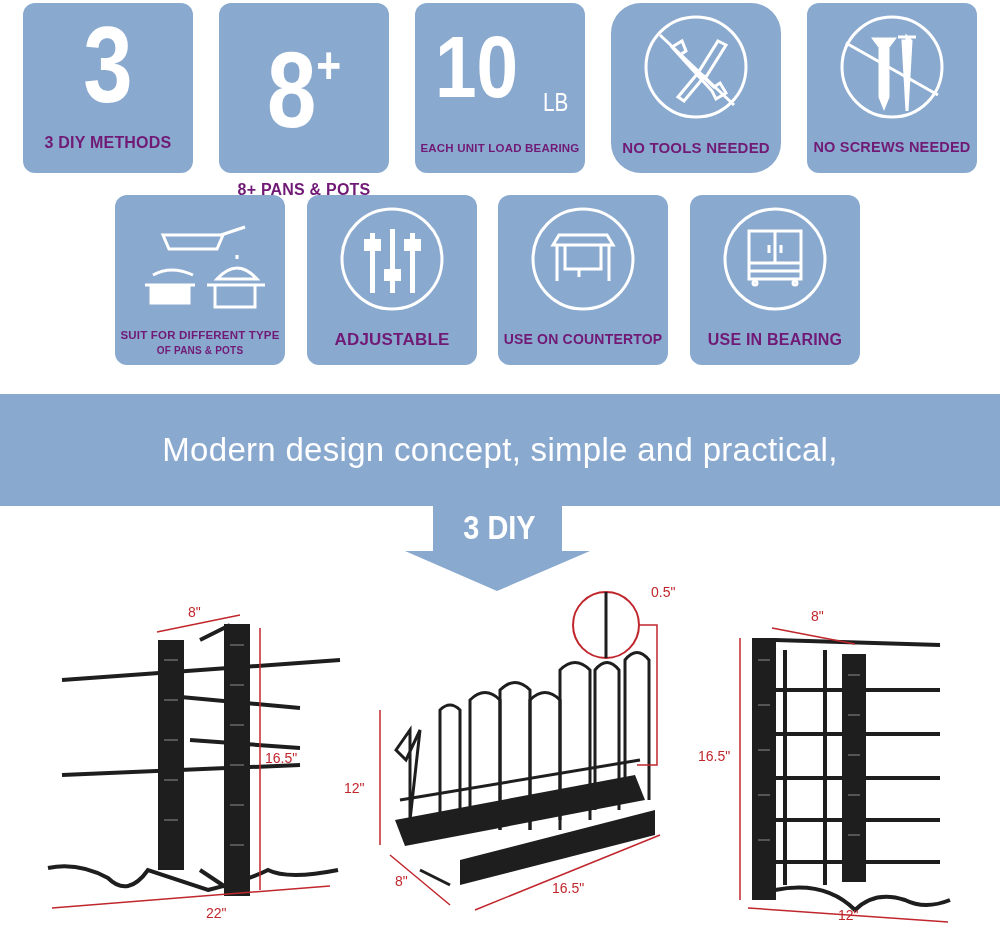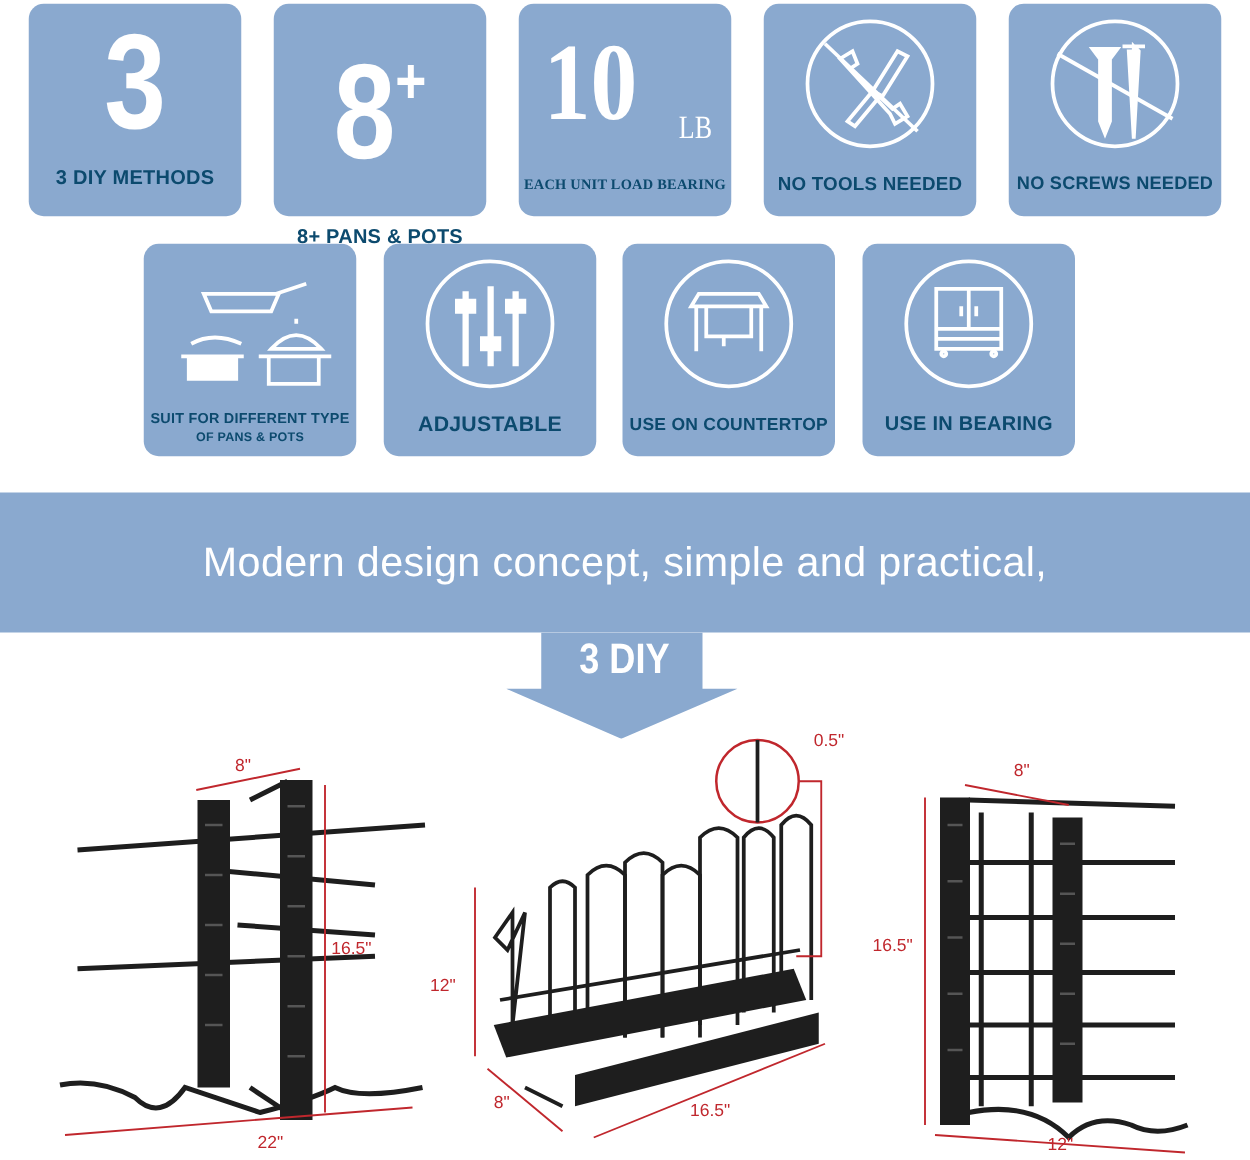--- a/index.html
+++ b/index.html
@@ -4,21 +4,21 @@
 <style>
   * { box-sizing: border-box; margin: 0; padding: 0; }
   html, body { width: 1000px; height: 928px; background: #ffffff; overflow: hidden; }
   body { position: relative; font-family: "Liberation Sans", "DejaVu Sans", sans-serif; color: #fff; }
   .tile {
     position: absolute; width: 170px; height: 170px; background: #8aa9cf;
     border-radius: 12px; display: flex; flex-direction: column; align-items: center;
   }
   .tile .label {
     position: absolute; left: 0; right: 0; text-align: center; font-weight: bold;
-    color: #0c4a6e; letter-spacing: 0.2px; line-height: 15px;
+    color: #701a75; letter-spacing: 0.2px; line-height: 15px;
   }
   .big {
     position: absolute; left: 0; right: 0; text-align: center; font-weight: bold;
     font-family: "Liberation Sans", sans-serif; color: #fff; transform: scaleX(0.82);
   }
   .icon-wrap { position: absolute; left: 0; right: 0; top: 10px; display: flex; justify-content: center; }
   .banner {
     position: absolute; left: 0; top: 394px; width: 1000px; height: 112px; background: #8aa9cf;
     display: flex; flex-direction: row; align-items: center; justify-content: center;
   }
@@ -39,29 +39,29 @@
   <div class="label" style="top:132px;font-size:16px;">3 DIY METHODS</div>
 </div>
 
 <div class="tile" style="left:219px;top:3px;">
   <div class="big" style="top:2px;font-size:108px;line-height:120px;">
     <span>8</span><sup style="font-size:52px;vertical-align:44px;">+</sup>
   </div>
   <div class="label" style="top:132px;font-size:16px;margin-top:47px;">8+ PANS &amp; POTS</div>
 </div>
 
-<div class="tile" style="left:415px;top:3px;font-family:Liberation Serif, serif;">
+<div class="tile" style="left:415px;top:3px;">
   <div style="position:absolute;left:20px;top:14px;font-weight:bold;font-size:88px;line-height:100px;transform:scaleX(0.85);transform-origin:left;">
     <span>10</span>
   </div>
   <div style="position:absolute;left:128px;top:84px;font-size:26px;transform:scaleX(0.8);transform-origin:left;">LB</div>
   <div class="label" style="top:138px;font-size:11.5px;">EACH UNIT LOAD BEARING</div>
 </div>
 
-<div class="tile" style="left:611px;top:3px;">
+<div class="tile" style="left:611px;top:3px;border-radius:30px;">
   <div class="icon-wrap">
     <svg width="108" height="108" viewBox="0 0 108 108" fill="none" stroke="#fff" stroke-width="3">
       <circle cx="54" cy="54" r="50"></circle>
       <line x1="18" y1="22" x2="92" y2="92"></line>
       <path d="M30 34 l10 -6 4 10 -6 4 34 32 6 -4 6 10 -10 6 -4 -8 z"></path>
       <path d="M76 28 l8 4 -20 32 -8 -4 z"></path>
       <path d="M56 60 l-20 24 6 4 20 -24"></path>
     </svg>
   </div>
   <div class="label" style="top:137px;font-size:15px;">NO TOOLS NEEDED</div>

